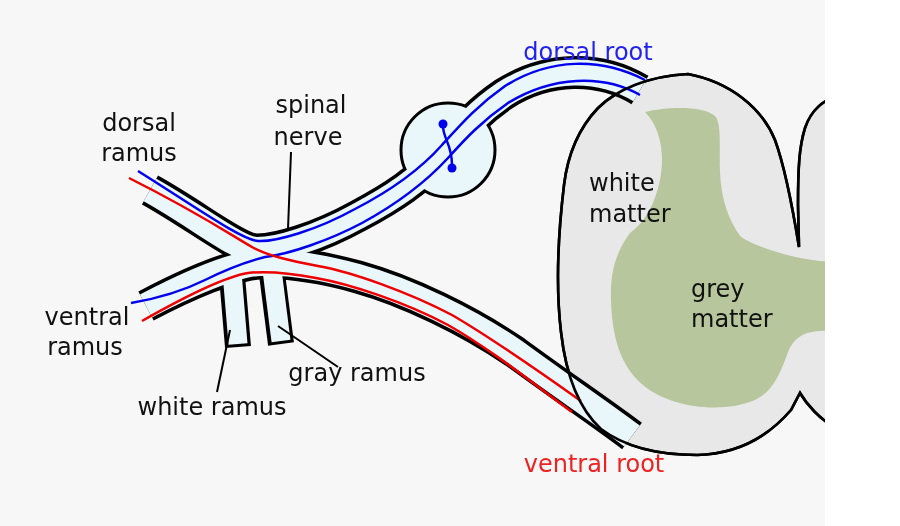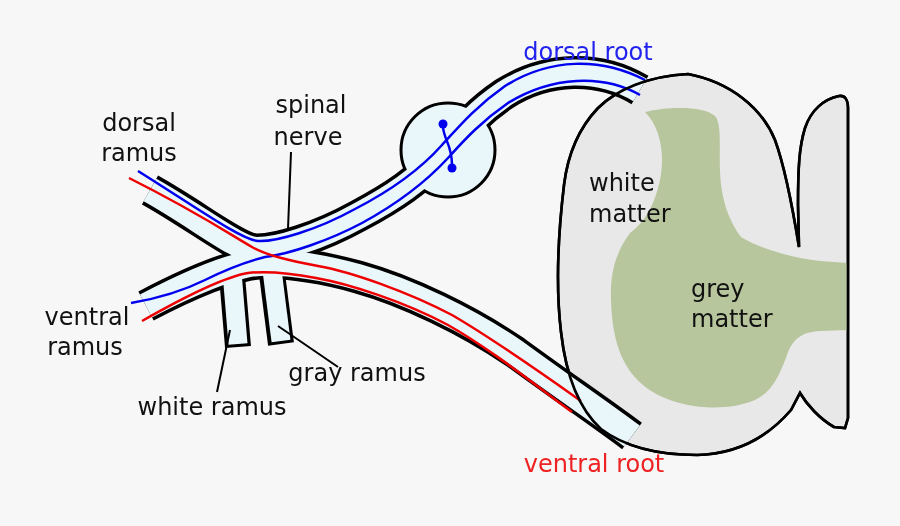--- a/index.html
+++ b/index.html
@@ -1,18 +1,18 @@
 <!DOCTYPE html>
 <html><head>
 <meta charset="utf-8">
 <style>
   html,body{margin:0;padding:0;}
   .stage{
     position:relative;
-    width:900px;height:526px;
+    width:825px;height:526px;
     background:#f7f7f7;
     overflow:hidden;
     font-family:"DejaVu Sans","Liberation Sans",sans-serif;
   }
   svg{display:block;}
   text{
     font-family:"DejaVu Sans","Liberation Sans",sans-serif;
     font-size:24px;
   }
   .outline{fill:none;}

